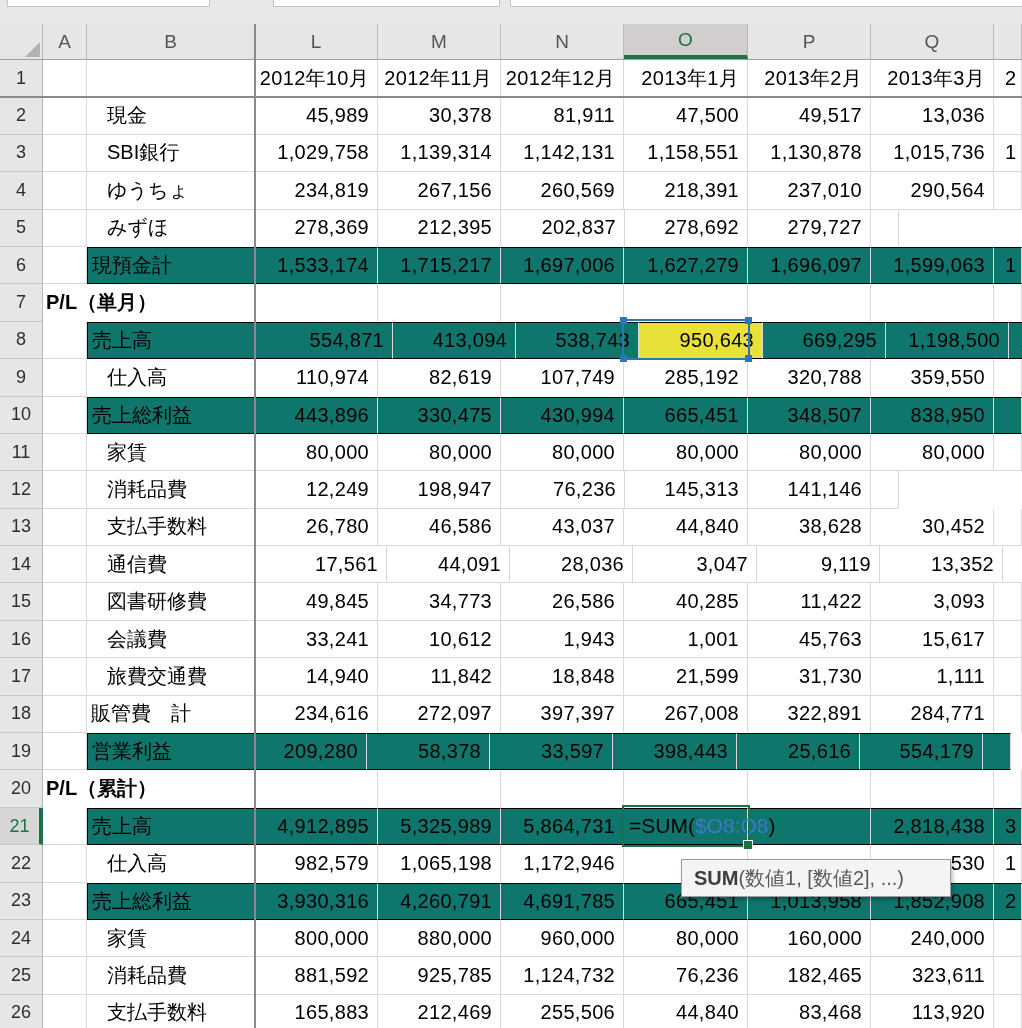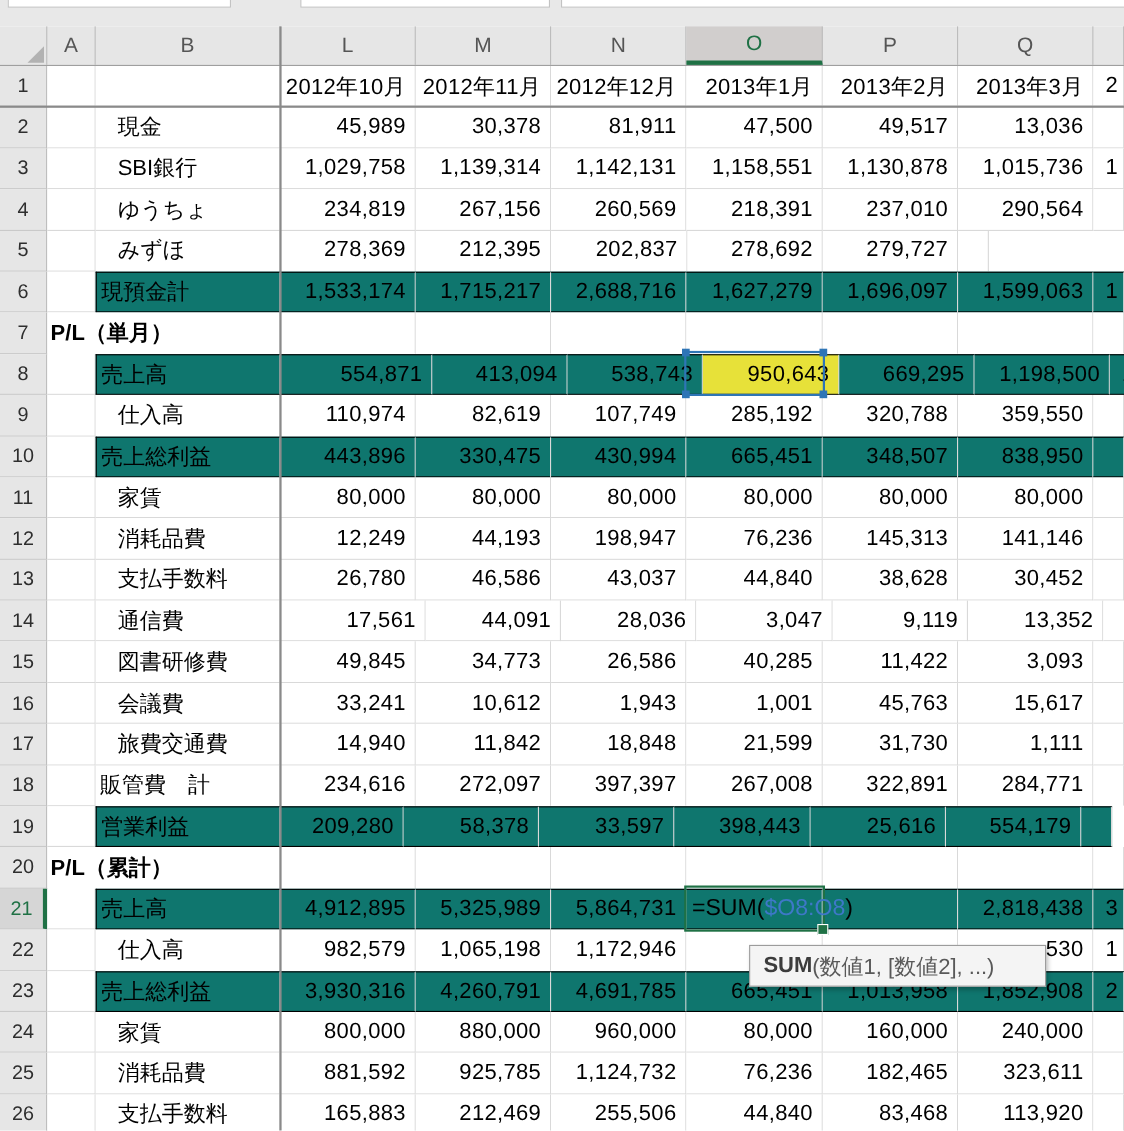--- a/index.html
+++ b/index.html
@@ -138,21 +138,21 @@
         <div class="c num py" style="width: 123px;">278,692</div>
         <div class="c num py" style="width: 123px;">279,727</div>
         <div class="c rp py" style="width: 28px;"></div>
       </div>
       <div class="row">
         <div class="c rh" style="width: 43px;">6</div>
         <div class="c" style="width: 44px;"></div>
         <div class="c lab y yl" style="width: 168px;">現預金計</div>
         <div class="c num y" style="width: 123px;">1,533,174</div>
         <div class="c num y" style="width: 123px;">1,715,217</div>
-        <div class="c num y" style="width: 123px;">2,688,716</div>
+        <div class="c num y" style="width: 123px;">1,697,006</div>
         <div class="c num y" style="width: 124px;">1,627,279</div>
         <div class="c num y" style="width: 123px;">1,696,097</div>
         <div class="c num y" style="width: 123px;">1,599,063</div>
         <div class="c rp y" style="width: 28px;">1</div>
       </div>
       <div class="row">
         <div class="c rh" style="width: 43px;">7</div>
         <div class="c lab sec py" style="width: 212px;">P/L（単月）</div>
         <div class="c num py" style="width: 123px;"></div>
         <div class="c num py" style="width: 123px;"></div>
@@ -208,21 +208,20 @@
         <div class="c num" style="width: 124px;">80,000</div>
         <div class="c num" style="width: 123px;">80,000</div>
         <div class="c num" style="width: 123px;">80,000</div>
         <div class="c rp" style="width: 28px;"></div>
       </div>
       <div class="row">
         <div class="c rh" style="width: 43px;">12</div>
         <div class="c" style="width: 44px;"></div>
         <div class="c lab ind" style="width: 168px;">消耗品費</div>
         <div class="c num" style="width: 123px;">12,249</div>
-        <div class="c num" style="width: 123px;">44,193</div>
         <div class="c num" style="width: 123px;">198,947</div>
         <div class="c num" style="width: 124px;">76,236</div>
         <div class="c num" style="width: 123px;">145,313</div>
         <div class="c num" style="width: 123px;">141,146</div>
         <div class="c rp" style="width: 28px;"></div>
       </div>
       <div class="row">
         <div class="c rh" style="width: 43px;">13</div>
         <div class="c" style="width: 44px;"></div>
         <div class="c lab ind" style="width: 168px;">支払手数料</div>

